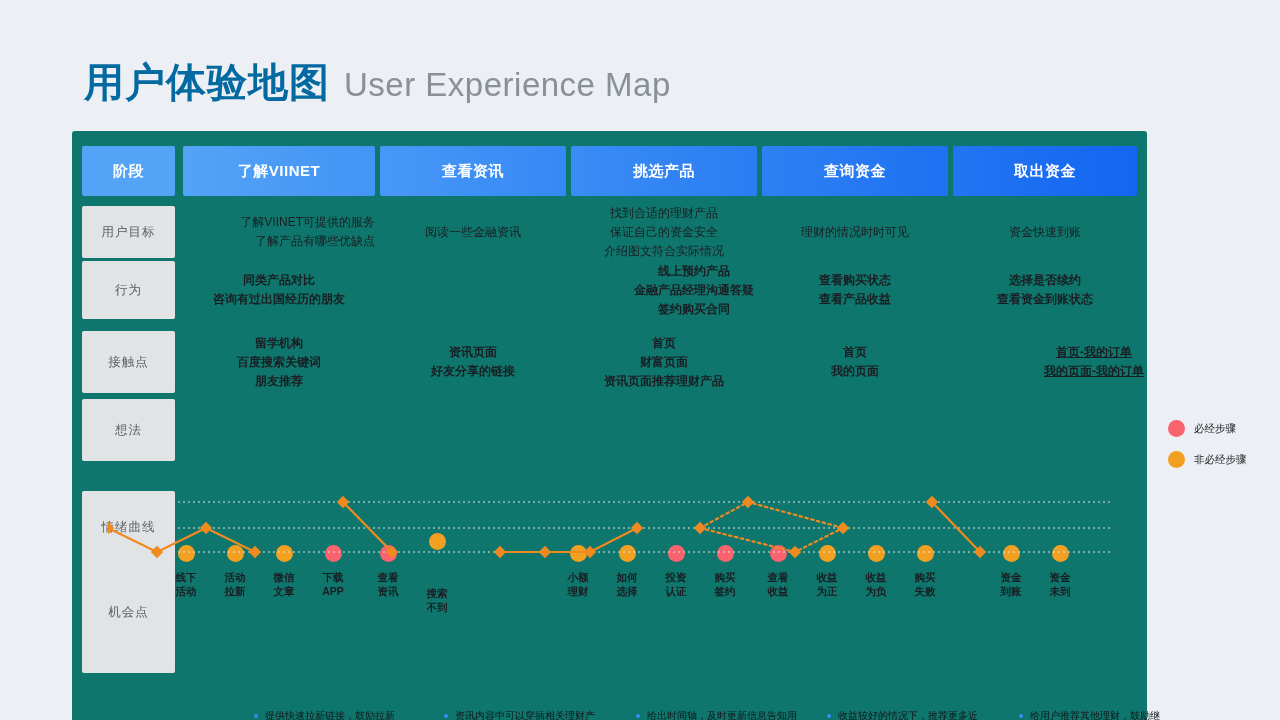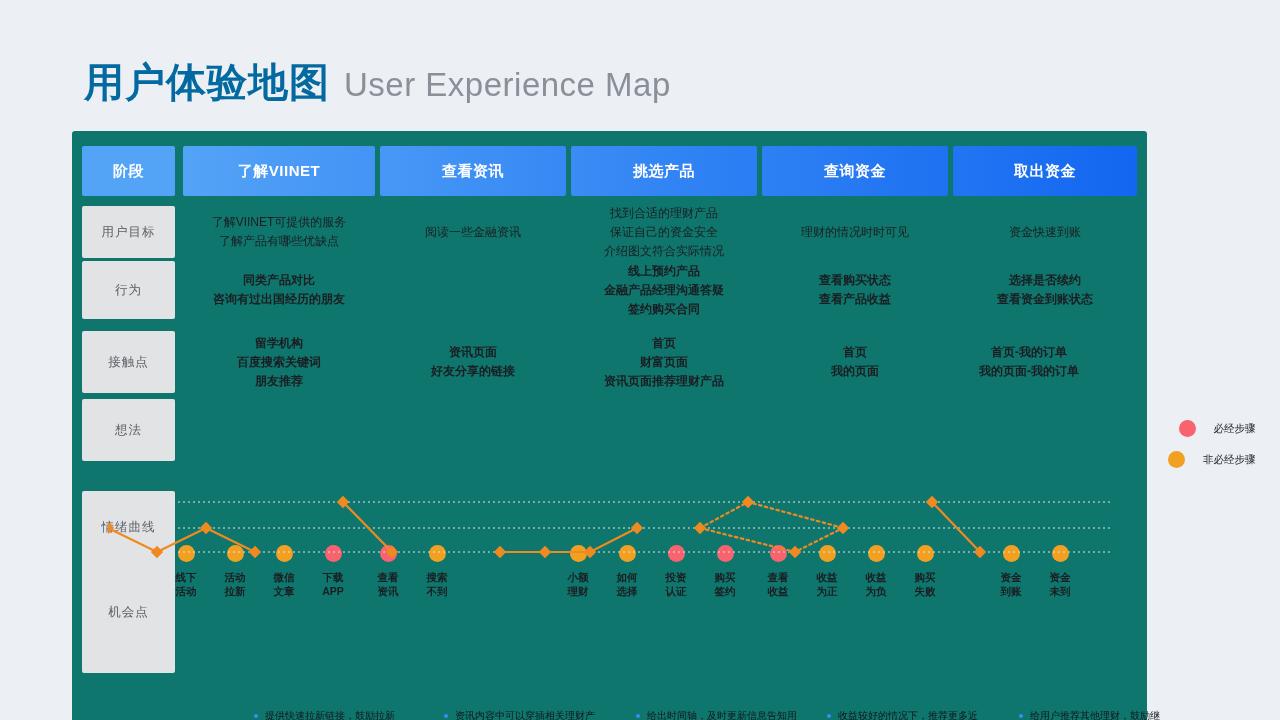--- a/index.html
+++ b/index.html
@@ -65,21 +65,21 @@
   .dot { width: 17px; height: 17px; border-radius: 50%; }
   .dot.req { background: #f9636e; }
   .dot.opt { background: #f2a021; }
   .dotlabel {
     margin-top: 8px; font-size: 10.5px; line-height: 14px; color: #1a1d21;
     text-align: center; font-weight: bold; white-space: nowrap;
   }
 
   
   .legend { position: absolute; left: 1168px; top: 420px; }
-  .legend-row { display: flex; align-items: center; gap: 18px; margin-bottom: 14px; justify-content: flex-end; }
+  .legend-row { display: flex; align-items: center; gap: 9px; margin-bottom: 14px; }
   .legend-label { font-size: 10.5px; color: #1a1d21; white-space: nowrap; }
 
   
   .emo { position: absolute; left: 108px; top: 490px; }
 
   
   .opp { position: absolute; }
   .opp ul { list-style: none; margin: 0; padding: 0; }
   .opp li {
     position: relative; padding-left: 11px; margin-bottom: 8px;
@@ -107,21 +107,21 @@
         <div class="hdr" style="left: 308px; width: 186px; background: linear-gradient(90deg, rgb(71, 152, 246), rgb(55, 136, 244));">查看资讯</div>
         <div class="hdr" style="left: 499px; width: 186px; background: linear-gradient(90deg, rgb(59, 140, 244), rgb(42, 125, 243));">挑选产品</div>
         <div class="hdr" style="left: 690px; width: 186px; background: linear-gradient(90deg, rgb(46, 129, 243), rgb(30, 113, 241));">查询资金</div>
         <div class="hdr" style="left: 881px; width: 184px; background: linear-gradient(90deg, rgb(34, 117, 242), rgb(18, 102, 240));">取出资金</div>
         <div class="rowlabel" style="top: 75px; height: 52px;">用户目标</div>
         <div class="rowlabel" style="top: 130px; height: 58px;">行为</div>
         <div class="rowlabel" style="top: 200px; height: 62px;">接触点</div>
         <div class="rowlabel" style="top: 268px; height: 62px;">想法</div>
         <div class="rowlabel" style="top: 360px; height: 72px;">情绪曲线</div>
         <div class="rowlabel" style="top: 420px; height: 122px;">机会点</div>
-        <div class="cell" style="left: 111px; width: 192px; top: 75px; height: 52px;">
+        <div class="cell" style="left: 111px; width: 192px; top: 75px; height: 52px; align-items: flex-end;">
           <div>了解VIINET可提供的服务</div>
           <div>了解产品有哪些优缺点</div>
         </div>
         <div class="cell" style="left: 308px; width: 186px; top: 75px; height: 52px;">
           <div>阅读一些金融资讯</div>
         </div>
         <div class="cell" style="left: 690px; width: 186px; top: 75px; height: 52px;">
           <div>理财的情况时时可见</div>
         </div>
         <div class="cell" style="left: 499px; width: 186px; top: 75px; height: 52px;">
@@ -129,21 +129,21 @@
           <div>保证自己的资金安全</div>
           <div>介绍图文符合实际情况</div>
         </div>
         <div class="cell" style="left: 881px; width: 184px; top: 75px; height: 52px;">
           <div>资金快速到账</div>
         </div>
         <div class="cell bold" style="left: 111px; width: 192px; top: 130px; height: 58px;">
           <div>同类产品对比</div>
           <div>咨询有过出国经历的朋友</div>
         </div>
-        <div class="cell bold" style="left: 499px; width: 186px; top: 130px; height: 58px;">
+        <div class="cell bold" style="left: 529px; width: 186px; top: 130px; height: 58px;">
           <div>线上预约产品</div>
           <div>金融产品经理沟通答疑</div>
           <div>签约购买合同</div>
         </div>
         <div class="cell bold" style="left: 690px; width: 186px; top: 130px; height: 58px;">
           <div>查看购买状态</div>
           <div>查看产品收益</div>
         </div>
         <div class="cell bold" style="left: 881px; width: 184px; top: 130px; height: 58px;">
           <div>选择是否续约</div>
@@ -160,21 +160,21 @@
         </div>
         <div class="cell bold" style="left: 499px; width: 186px; top: 200px; height: 62px;">
           <div>首页</div>
           <div>财富页面</div>
           <div>资讯页面推荐理财产品</div>
         </div>
         <div class="cell bold" style="left: 690px; width: 186px; top: 200px; height: 62px;">
           <div>首页</div>
           <div>我的页面</div>
         </div>
-        <div class="cell bold" style="left: 865px; width: 184px; top: 200px; height: 62px;">
+        <div class="cell bold" style="left: 930px; width: 184px; top: 200px; height: 62px; text-decoration: underline;">
           <div>首页-我的订单</div>
           <div>我的页面-我的订单</div>
         </div>
         <div class="dotgroup" style="left: 96px; top: 414px; width: 36px;">
           <div class="dot opt"></div>
           <div class="dotlabel">
             <div>线下</div>
             <div>活动</div>
           </div>
         </div>
@@ -199,21 +199,21 @@
             <div>APP</div>
           </div>
         </div>
         <div class="dotgroup" style="left: 298px; top: 414px; width: 36px;">
           <div class="dot req"></div>
           <div class="dotlabel">
             <div>查看</div>
             <div>资讯</div>
           </div>
         </div>
-        <div class="dotgroup" style="left: 347px; top: 414px; width: 36px;">
+        <div class="dotgroup" style="left: 347px; top: 402px; width: 36px; gap: 28px;">
           <div class="dot opt"></div>
           <div class="dotlabel">
             <div>搜索</div>
             <div>不到</div>
           </div>
         </div>
         <div class="dotgroup" style="left: 488px; top: 414px; width: 36px;">
           <div class="dot opt"></div>
           <div class="dotlabel">
             <div>小额</div>

